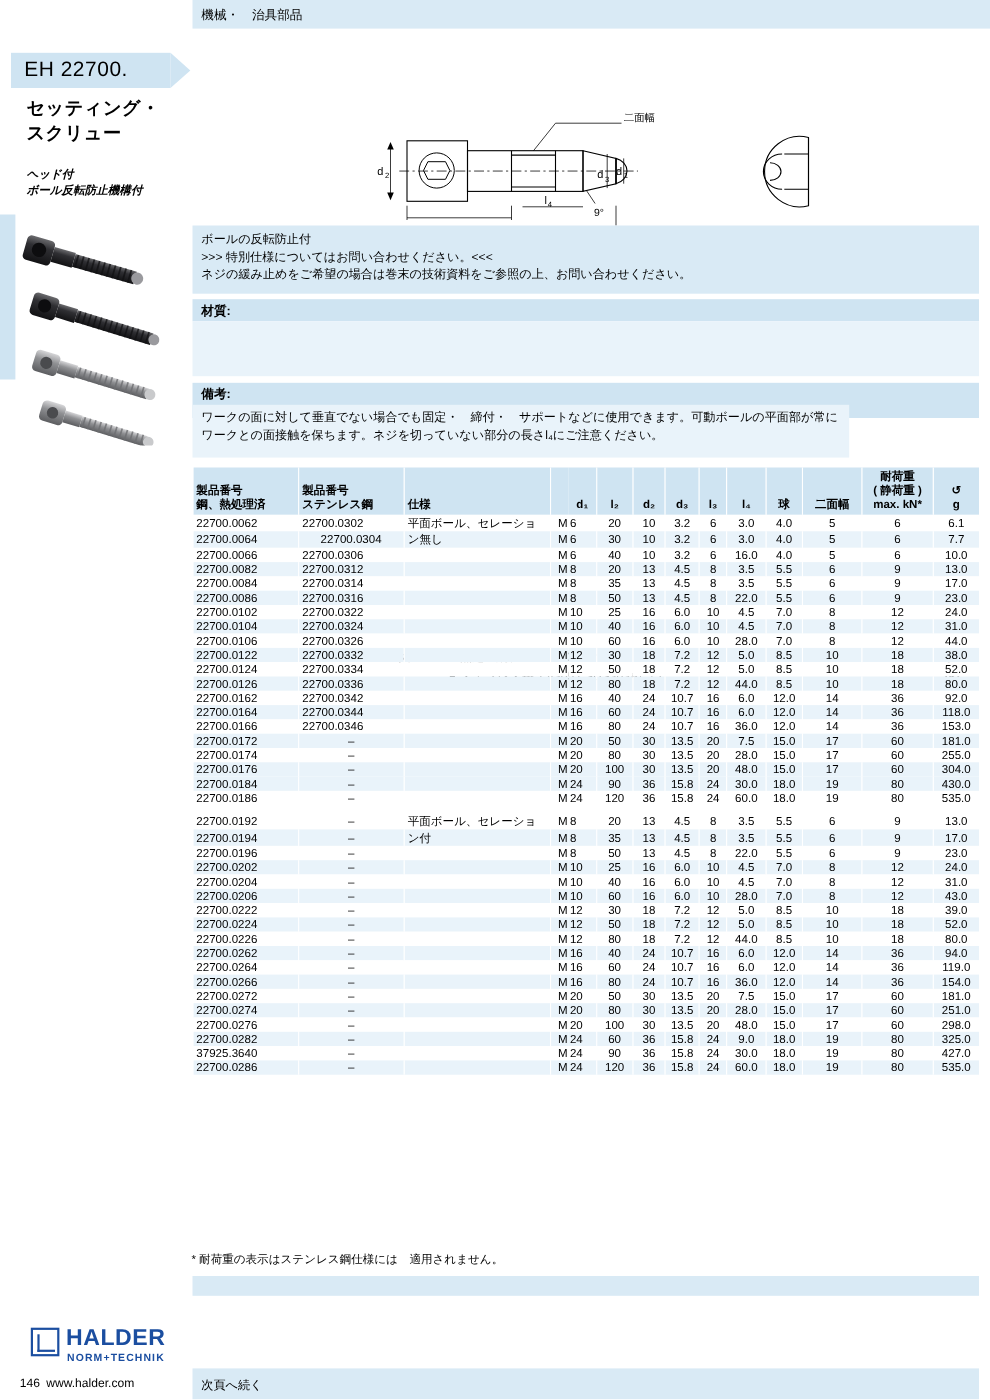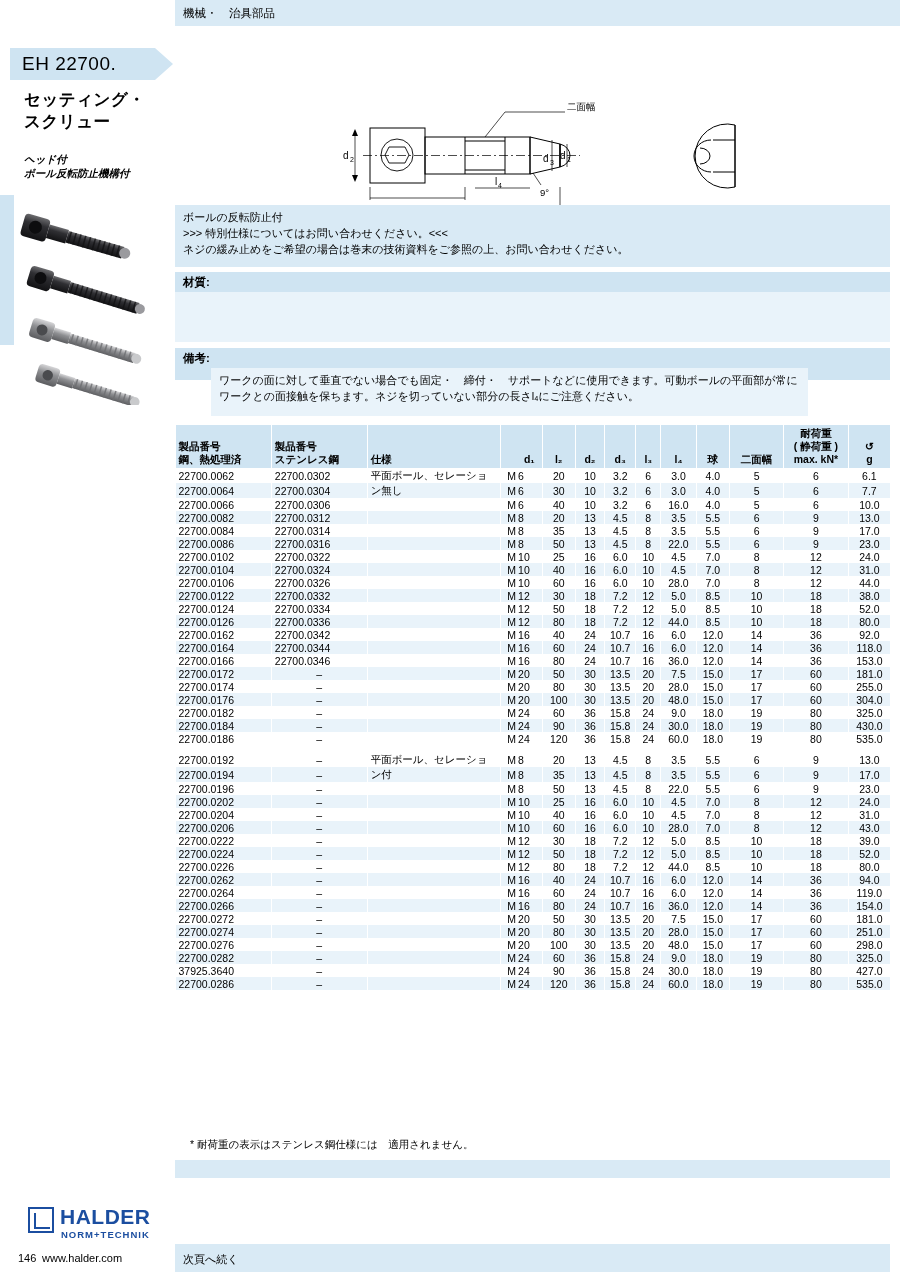--- a/index.html
+++ b/index.html
@@ -64,21 +64,21 @@
   .mat-head span { position:absolute; left:8px; top:3px; font-weight:bold; font-size:11.5px;}
   .mat-body {
     position:absolute; left:175px; top:292px; width:715px; height:50px; background:#e9f3fa;
   }
 
   .rem-head {
     position:absolute; left:175px; top:348px; width:715px; height:32px; background:#cfe4f2;
   }
   .rem-head span { position:absolute; left:8px; top:3px; font-weight:bold; font-size:11.5px;}
   .rem-body {
-    position:absolute; left:175px; top:368px; width:597px; height:48px; background:#e9f3fa;margin-left:36px;
+    position:absolute; left:175px; top:368px; width:597px; height:48px; background:#e9f3fa;
   }
   .rem-body p { margin:0; padding:5px 8px 0 8px; font-size:11px; line-height:1.45; }
 
   
   .table-wrap { position:absolute; left:175px; top:425px; width:715px; }
   table.spec { border-collapse:collapse; width:715px; font-size:10.5px; }
   table.spec th, table.spec td { padding:0; }
   table.spec thead th {
     background:#cfe4f2; font-weight:bold; vertical-align:bottom;
     padding:2px 3px 2px 3px; text-align:center; line-height:1.25;
@@ -91,21 +91,21 @@
   }
   table.spec tbody td.pn { text-align:left; border-left:none; }
   table.spec tbody td.pn2 { text-align:left; }
   table.spec tbody td.spec-col { text-align:left; }
   table.spec tbody tr.alt td { background:#e9f3fa; }
   table.spec tbody tr td { background:#ffffff; }
   table.spec tbody tr.alt td { background:#e9f3fa; }
   .gaprow td { height:7px; background:#ffffff !important; border:none; }
 
   .footnote {
-    position:absolute; left:190px; top:1138px; font-size:10.5px;
+    position:absolute; left:174px; top:1138px; font-size:10.5px;
   }
   .band-bottom {
     position:absolute; left:175px; top:1160px; width:715px; height:18px; background:#d9eaf5;
   }
   .band-bottom2 {
     position:absolute; left:175px; top:1244px; width:715px; height:28px; background:#d9eaf5;
   }
   .cont-text { position:absolute; left:183px; top:1252px; font-size:11px; }
 
   
@@ -416,21 +416,21 @@
             <td>3.2</td>
             <td> 6</td>
             <td>3.0</td>
             <td>4.0</td>
             <td>5</td>
             <td>6</td>
             <td>6.1</td>
           </tr>
           <tr class="alt">
             <td class="pn">22700.0064</td>
-            <td class="pn2" style="text-align: left;">22700.0304</td>
+            <td class="pn2" style="text-align: center;">22700.0304</td>
             <td class="spec-col">ン無し</td>
             <td style="text-align: right; padding-right: 1px;">M</td>
             <td style="text-align: left; border-left: none; padding-left: 1px;"> 6</td>
             <td>30</td>
             <td>10</td>
             <td>3.2</td>
             <td> 6</td>
             <td>3.0</td>
             <td>4.0</td>
             <td>5</td>
@@ -686,359 +686,343 @@
             <td>100</td>
             <td>30</td>
             <td>13.5</td>
             <td>20</td>
             <td>48.0</td>
             <td>15.0</td>
             <td>17</td>
             <td>60</td>
             <td>304.0</td>
           </tr>
-          <tr>
-            <td class="pn">22700.0182</td>
+          <tr class="alt">
+            <td class="pn">22700.0184</td>
+            <td class="pn2" style="text-align: center;">–</td>
+            <td class="spec-col"></td>
+            <td style="text-align: right; padding-right: 1px;">M</td>
+            <td style="text-align: left; border-left: none; padding-left: 1px;">24</td>
+            <td>90</td>
+            <td>36</td>
+            <td>15.8</td>
+            <td>24</td>
+            <td>30.0</td>
+            <td>18.0</td>
+            <td>19</td>
+            <td>80</td>
+            <td>430.0</td>
+          </tr>
+          <tr>
+            <td class="pn">22700.0186</td>
+            <td class="pn2" style="text-align: center;">–</td>
+            <td class="spec-col"></td>
+            <td style="text-align: right; padding-right: 1px;">M</td>
+            <td style="text-align: left; border-left: none; padding-left: 1px;">24</td>
+            <td>120</td>
+            <td>36</td>
+            <td>15.8</td>
+            <td>24</td>
+            <td>60.0</td>
+            <td>18.0</td>
+            <td>19</td>
+            <td>80</td>
+            <td>535.0</td>
+          </tr>
+          <tr class="gaprow">
+            <td colspan="14"></td>
+          </tr>
+          <tr>
+            <td class="pn">22700.0192</td>
+            <td class="pn2" style="text-align: center;">–</td>
+            <td class="spec-col">平面ボール、セレーショ</td>
+            <td style="text-align: right; padding-right: 1px;">M</td>
+            <td style="text-align: left; border-left: none; padding-left: 1px;"> 8</td>
+            <td>20</td>
+            <td>13</td>
+            <td>4.5</td>
+            <td> 8</td>
+            <td>3.5</td>
+            <td>5.5</td>
+            <td>6</td>
+            <td>9</td>
+            <td>13.0</td>
+          </tr>
+          <tr class="alt">
+            <td class="pn">22700.0194</td>
+            <td class="pn2" style="text-align: center;">–</td>
+            <td class="spec-col">ン付</td>
+            <td style="text-align: right; padding-right: 1px;">M</td>
+            <td style="text-align: left; border-left: none; padding-left: 1px;"> 8</td>
+            <td>35</td>
+            <td>13</td>
+            <td>4.5</td>
+            <td> 8</td>
+            <td>3.5</td>
+            <td>5.5</td>
+            <td>6</td>
+            <td>9</td>
+            <td>17.0</td>
+          </tr>
+          <tr>
+            <td class="pn">22700.0196</td>
+            <td class="pn2" style="text-align: center;">–</td>
+            <td class="spec-col"></td>
+            <td style="text-align: right; padding-right: 1px;">M</td>
+            <td style="text-align: left; border-left: none; padding-left: 1px;"> 8</td>
+            <td>50</td>
+            <td>13</td>
+            <td>4.5</td>
+            <td> 8</td>
+            <td>22.0</td>
+            <td>5.5</td>
+            <td>6</td>
+            <td>9</td>
+            <td>23.0</td>
+          </tr>
+          <tr class="alt">
+            <td class="pn">22700.0202</td>
+            <td class="pn2" style="text-align: center;">–</td>
+            <td class="spec-col"></td>
+            <td style="text-align: right; padding-right: 1px;">M</td>
+            <td style="text-align: left; border-left: none; padding-left: 1px;">10</td>
+            <td>25</td>
+            <td>16</td>
+            <td>6.0</td>
+            <td>10</td>
+            <td>4.5</td>
+            <td>7.0</td>
+            <td>8</td>
+            <td>12</td>
+            <td>24.0</td>
+          </tr>
+          <tr>
+            <td class="pn">22700.0204</td>
+            <td class="pn2" style="text-align: center;">–</td>
+            <td class="spec-col"></td>
+            <td style="text-align: right; padding-right: 1px;">M</td>
+            <td style="text-align: left; border-left: none; padding-left: 1px;">10</td>
+            <td>40</td>
+            <td>16</td>
+            <td>6.0</td>
+            <td>10</td>
+            <td>4.5</td>
+            <td>7.0</td>
+            <td>8</td>
+            <td>12</td>
+            <td>31.0</td>
+          </tr>
+          <tr class="alt">
+            <td class="pn">22700.0206</td>
+            <td class="pn2" style="text-align: center;">–</td>
+            <td class="spec-col"></td>
+            <td style="text-align: right; padding-right: 1px;">M</td>
+            <td style="text-align: left; border-left: none; padding-left: 1px;">10</td>
+            <td>60</td>
+            <td>16</td>
+            <td>6.0</td>
+            <td>10</td>
+            <td>28.0</td>
+            <td>7.0</td>
+            <td>8</td>
+            <td>12</td>
+            <td>43.0</td>
+          </tr>
+          <tr>
+            <td class="pn">22700.0222</td>
+            <td class="pn2" style="text-align: center;">–</td>
+            <td class="spec-col"></td>
+            <td style="text-align: right; padding-right: 1px;">M</td>
+            <td style="text-align: left; border-left: none; padding-left: 1px;">12</td>
+            <td>30</td>
+            <td>18</td>
+            <td>7.2</td>
+            <td>12</td>
+            <td>5.0</td>
+            <td>8.5</td>
+            <td>10</td>
+            <td>18</td>
+            <td>39.0</td>
+          </tr>
+          <tr class="alt">
+            <td class="pn">22700.0224</td>
+            <td class="pn2" style="text-align: center;">–</td>
+            <td class="spec-col"></td>
+            <td style="text-align: right; padding-right: 1px;">M</td>
+            <td style="text-align: left; border-left: none; padding-left: 1px;">12</td>
+            <td>50</td>
+            <td>18</td>
+            <td>7.2</td>
+            <td>12</td>
+            <td>5.0</td>
+            <td>8.5</td>
+            <td>10</td>
+            <td>18</td>
+            <td>52.0</td>
+          </tr>
+          <tr>
+            <td class="pn">22700.0226</td>
+            <td class="pn2" style="text-align: center;">–</td>
+            <td class="spec-col"></td>
+            <td style="text-align: right; padding-right: 1px;">M</td>
+            <td style="text-align: left; border-left: none; padding-left: 1px;">12</td>
+            <td>80</td>
+            <td>18</td>
+            <td>7.2</td>
+            <td>12</td>
+            <td>44.0</td>
+            <td>8.5</td>
+            <td>10</td>
+            <td>18</td>
+            <td>80.0</td>
+          </tr>
+          <tr class="alt">
+            <td class="pn">22700.0262</td>
+            <td class="pn2" style="text-align: center;">–</td>
+            <td class="spec-col"></td>
+            <td style="text-align: right; padding-right: 1px;">M</td>
+            <td style="text-align: left; border-left: none; padding-left: 1px;">16</td>
+            <td>40</td>
+            <td>24</td>
+            <td>10.7</td>
+            <td>16</td>
+            <td>6.0</td>
+            <td>12.0</td>
+            <td>14</td>
+            <td>36</td>
+            <td>94.0</td>
+          </tr>
+          <tr>
+            <td class="pn">22700.0264</td>
+            <td class="pn2" style="text-align: center;">–</td>
+            <td class="spec-col"></td>
+            <td style="text-align: right; padding-right: 1px;">M</td>
+            <td style="text-align: left; border-left: none; padding-left: 1px;">16</td>
+            <td>60</td>
+            <td>24</td>
+            <td>10.7</td>
+            <td>16</td>
+            <td>6.0</td>
+            <td>12.0</td>
+            <td>14</td>
+            <td>36</td>
+            <td>119.0</td>
+          </tr>
+          <tr class="alt">
+            <td class="pn">22700.0266</td>
+            <td class="pn2" style="text-align: center;">–</td>
+            <td class="spec-col"></td>
+            <td style="text-align: right; padding-right: 1px;">M</td>
+            <td style="text-align: left; border-left: none; padding-left: 1px;">16</td>
+            <td>80</td>
+            <td>24</td>
+            <td>10.7</td>
+            <td>16</td>
+            <td>36.0</td>
+            <td>12.0</td>
+            <td>14</td>
+            <td>36</td>
+            <td>154.0</td>
+          </tr>
+          <tr>
+            <td class="pn">22700.0272</td>
+            <td class="pn2" style="text-align: center;">–</td>
+            <td class="spec-col"></td>
+            <td style="text-align: right; padding-right: 1px;">M</td>
+            <td style="text-align: left; border-left: none; padding-left: 1px;">20</td>
+            <td>50</td>
+            <td>30</td>
+            <td>13.5</td>
+            <td>20</td>
+            <td>7.5</td>
+            <td>15.0</td>
+            <td>17</td>
+            <td>60</td>
+            <td>181.0</td>
+          </tr>
+          <tr class="alt">
+            <td class="pn">22700.0274</td>
+            <td class="pn2" style="text-align: center;">–</td>
+            <td class="spec-col"></td>
+            <td style="text-align: right; padding-right: 1px;">M</td>
+            <td style="text-align: left; border-left: none; padding-left: 1px;">20</td>
+            <td>80</td>
+            <td>30</td>
+            <td>13.5</td>
+            <td>20</td>
+            <td>28.0</td>
+            <td>15.0</td>
+            <td>17</td>
+            <td>60</td>
+            <td>251.0</td>
+          </tr>
+          <tr>
+            <td class="pn">22700.0276</td>
+            <td class="pn2" style="text-align: center;">–</td>
+            <td class="spec-col"></td>
+            <td style="text-align: right; padding-right: 1px;">M</td>
+            <td style="text-align: left; border-left: none; padding-left: 1px;">20</td>
+            <td>100</td>
+            <td>30</td>
+            <td>13.5</td>
+            <td>20</td>
+            <td>48.0</td>
+            <td>15.0</td>
+            <td>17</td>
+            <td>60</td>
+            <td>298.0</td>
+          </tr>
+          <tr class="alt">
+            <td class="pn">22700.0282</td>
             <td class="pn2" style="text-align: center;">–</td>
             <td class="spec-col"></td>
             <td style="text-align: right; padding-right: 1px;">M</td>
             <td style="text-align: left; border-left: none; padding-left: 1px;">24</td>
             <td>60</td>
             <td>36</td>
             <td>15.8</td>
             <td>24</td>
             <td>9.0</td>
             <td>18.0</td>
             <td>19</td>
             <td>80</td>
             <td>325.0</td>
           </tr>
-          <tr class="alt">
-            <td class="pn">22700.0184</td>
+          <tr>
+            <td class="pn">37925.3640</td>
             <td class="pn2" style="text-align: center;">–</td>
             <td class="spec-col"></td>
             <td style="text-align: right; padding-right: 1px;">M</td>
             <td style="text-align: left; border-left: none; padding-left: 1px;">24</td>
             <td>90</td>
             <td>36</td>
             <td>15.8</td>
             <td>24</td>
             <td>30.0</td>
             <td>18.0</td>
             <td>19</td>
             <td>80</td>
-            <td>430.0</td>
-          </tr>
-          <tr>
-            <td class="pn">22700.0186</td>
+            <td>427.0</td>
+          </tr>
+          <tr class="alt">
+            <td class="pn">22700.0286</td>
             <td class="pn2" style="text-align: center;">–</td>
             <td class="spec-col"></td>
             <td style="text-align: right; padding-right: 1px;">M</td>
             <td style="text-align: left; border-left: none; padding-left: 1px;">24</td>
             <td>120</td>
             <td>36</td>
             <td>15.8</td>
             <td>24</td>
             <td>60.0</td>
             <td>18.0</td>
             <td>19</td>
             <td>80</td>
             <td>535.0</td>
           </tr>
-          <tr class="gaprow">
-            <td colspan="14"></td>
-          </tr>
-          <tr>
-            <td class="pn">22700.0192</td>
-            <td class="pn2" style="text-align: center;">–</td>
-            <td class="spec-col">平面ボール、セレーショ</td>
-            <td style="text-align: right; padding-right: 1px;">M</td>
-            <td style="text-align: left; border-left: none; padding-left: 1px;"> 8</td>
-            <td>20</td>
-            <td>13</td>
-            <td>4.5</td>
-            <td> 8</td>
-            <td>3.5</td>
-            <td>5.5</td>
-            <td>6</td>
-            <td>9</td>
-            <td>13.0</td>
-          </tr>
-          <tr class="alt">
-            <td class="pn">22700.0194</td>
-            <td class="pn2" style="text-align: center;">–</td>
-            <td class="spec-col">ン付</td>
-            <td style="text-align: right; padding-right: 1px;">M</td>
-            <td style="text-align: left; border-left: none; padding-left: 1px;"> 8</td>
-            <td>35</td>
-            <td>13</td>
-            <td>4.5</td>
-            <td> 8</td>
-            <td>3.5</td>
-            <td>5.5</td>
-            <td>6</td>
-            <td>9</td>
-            <td>17.0</td>
-          </tr>
-          <tr>
-            <td class="pn">22700.0196</td>
-            <td class="pn2" style="text-align: center;">–</td>
-            <td class="spec-col"></td>
-            <td style="text-align: right; padding-right: 1px;">M</td>
-            <td style="text-align: left; border-left: none; padding-left: 1px;"> 8</td>
-            <td>50</td>
-            <td>13</td>
-            <td>4.5</td>
-            <td> 8</td>
-            <td>22.0</td>
-            <td>5.5</td>
-            <td>6</td>
-            <td>9</td>
-            <td>23.0</td>
-          </tr>
-          <tr class="alt">
-            <td class="pn">22700.0202</td>
-            <td class="pn2" style="text-align: center;">–</td>
-            <td class="spec-col"></td>
-            <td style="text-align: right; padding-right: 1px;">M</td>
-            <td style="text-align: left; border-left: none; padding-left: 1px;">10</td>
-            <td>25</td>
-            <td>16</td>
-            <td>6.0</td>
-            <td>10</td>
-            <td>4.5</td>
-            <td>7.0</td>
-            <td>8</td>
-            <td>12</td>
-            <td>24.0</td>
-          </tr>
-          <tr>
-            <td class="pn">22700.0204</td>
-            <td class="pn2" style="text-align: center;">–</td>
-            <td class="spec-col"></td>
-            <td style="text-align: right; padding-right: 1px;">M</td>
-            <td style="text-align: left; border-left: none; padding-left: 1px;">10</td>
-            <td>40</td>
-            <td>16</td>
-            <td>6.0</td>
-            <td>10</td>
-            <td>4.5</td>
-            <td>7.0</td>
-            <td>8</td>
-            <td>12</td>
-            <td>31.0</td>
-          </tr>
-          <tr class="alt">
-            <td class="pn">22700.0206</td>
-            <td class="pn2" style="text-align: center;">–</td>
-            <td class="spec-col"></td>
-            <td style="text-align: right; padding-right: 1px;">M</td>
-            <td style="text-align: left; border-left: none; padding-left: 1px;">10</td>
-            <td>60</td>
-            <td>16</td>
-            <td>6.0</td>
-            <td>10</td>
-            <td>28.0</td>
-            <td>7.0</td>
-            <td>8</td>
-            <td>12</td>
-            <td>43.0</td>
-          </tr>
-          <tr>
-            <td class="pn">22700.0222</td>
-            <td class="pn2" style="text-align: center;">–</td>
-            <td class="spec-col"></td>
-            <td style="text-align: right; padding-right: 1px;">M</td>
-            <td style="text-align: left; border-left: none; padding-left: 1px;">12</td>
-            <td>30</td>
-            <td>18</td>
-            <td>7.2</td>
-            <td>12</td>
-            <td>5.0</td>
-            <td>8.5</td>
-            <td>10</td>
-            <td>18</td>
-            <td>39.0</td>
-          </tr>
-          <tr class="alt">
-            <td class="pn">22700.0224</td>
-            <td class="pn2" style="text-align: center;">–</td>
-            <td class="spec-col"></td>
-            <td style="text-align: right; padding-right: 1px;">M</td>
-            <td style="text-align: left; border-left: none; padding-left: 1px;">12</td>
-            <td>50</td>
-            <td>18</td>
-            <td>7.2</td>
-            <td>12</td>
-            <td>5.0</td>
-            <td>8.5</td>
-            <td>10</td>
-            <td>18</td>
-            <td>52.0</td>
-          </tr>
-          <tr>
-            <td class="pn">22700.0226</td>
-            <td class="pn2" style="text-align: center;">–</td>
-            <td class="spec-col"></td>
-            <td style="text-align: right; padding-right: 1px;">M</td>
-            <td style="text-align: left; border-left: none; padding-left: 1px;">12</td>
-            <td>80</td>
-            <td>18</td>
-            <td>7.2</td>
-            <td>12</td>
-            <td>44.0</td>
-            <td>8.5</td>
-            <td>10</td>
-            <td>18</td>
-            <td>80.0</td>
-          </tr>
-          <tr class="alt">
-            <td class="pn">22700.0262</td>
-            <td class="pn2" style="text-align: center;">–</td>
-            <td class="spec-col"></td>
-            <td style="text-align: right; padding-right: 1px;">M</td>
-            <td style="text-align: left; border-left: none; padding-left: 1px;">16</td>
-            <td>40</td>
-            <td>24</td>
-            <td>10.7</td>
-            <td>16</td>
-            <td>6.0</td>
-            <td>12.0</td>
-            <td>14</td>
-            <td>36</td>
-            <td>94.0</td>
-          </tr>
-          <tr>
-            <td class="pn">22700.0264</td>
-            <td class="pn2" style="text-align: center;">–</td>
-            <td class="spec-col"></td>
-            <td style="text-align: right; padding-right: 1px;">M</td>
-            <td style="text-align: left; border-left: none; padding-left: 1px;">16</td>
-            <td>60</td>
-            <td>24</td>
-            <td>10.7</td>
-            <td>16</td>
-            <td>6.0</td>
-            <td>12.0</td>
-            <td>14</td>
-            <td>36</td>
-            <td>119.0</td>
-          </tr>
-          <tr class="alt">
-            <td class="pn">22700.0266</td>
-            <td class="pn2" style="text-align: center;">–</td>
-            <td class="spec-col"></td>
-            <td style="text-align: right; padding-right: 1px;">M</td>
-            <td style="text-align: left; border-left: none; padding-left: 1px;">16</td>
-            <td>80</td>
-            <td>24</td>
-            <td>10.7</td>
-            <td>16</td>
-            <td>36.0</td>
-            <td>12.0</td>
-            <td>14</td>
-            <td>36</td>
-            <td>154.0</td>
-          </tr>
-          <tr>
-            <td class="pn">22700.0272</td>
-            <td class="pn2" style="text-align: center;">–</td>
-            <td class="spec-col"></td>
-            <td style="text-align: right; padding-right: 1px;">M</td>
-            <td style="text-align: left; border-left: none; padding-left: 1px;">20</td>
-            <td>50</td>
-            <td>30</td>
-            <td>13.5</td>
-            <td>20</td>
-            <td>7.5</td>
-            <td>15.0</td>
-            <td>17</td>
-            <td>60</td>
-            <td>181.0</td>
-          </tr>
-          <tr class="alt">
-            <td class="pn">22700.0274</td>
-            <td class="pn2" style="text-align: center;">–</td>
-            <td class="spec-col"></td>
-            <td style="text-align: right; padding-right: 1px;">M</td>
-            <td style="text-align: left; border-left: none; padding-left: 1px;">20</td>
-            <td>80</td>
-            <td>30</td>
-            <td>13.5</td>
-            <td>20</td>
-            <td>28.0</td>
-            <td>15.0</td>
-            <td>17</td>
-            <td>60</td>
-            <td>251.0</td>
-          </tr>
-          <tr>
-            <td class="pn">22700.0276</td>
-            <td class="pn2" style="text-align: center;">–</td>
-            <td class="spec-col"></td>
-            <td style="text-align: right; padding-right: 1px;">M</td>
-            <td style="text-align: left; border-left: none; padding-left: 1px;">20</td>
-            <td>100</td>
-            <td>30</td>
-            <td>13.5</td>
-            <td>20</td>
-            <td>48.0</td>
-            <td>15.0</td>
-            <td>17</td>
-            <td>60</td>
-            <td>298.0</td>
-          </tr>
-          <tr class="alt">
-            <td class="pn">22700.0282</td>
-            <td class="pn2" style="text-align: center;">–</td>
-            <td class="spec-col"></td>
-            <td style="text-align: right; padding-right: 1px;">M</td>
-            <td style="text-align: left; border-left: none; padding-left: 1px;">24</td>
-            <td>60</td>
-            <td>36</td>
-            <td>15.8</td>
-            <td>24</td>
-            <td>9.0</td>
-            <td>18.0</td>
-            <td>19</td>
-            <td>80</td>
-            <td>325.0</td>
-          </tr>
-          <tr>
-            <td class="pn">37925.3640</td>
-            <td class="pn2" style="text-align: center;">–</td>
-            <td class="spec-col"></td>
-            <td style="text-align: right; padding-right: 1px;">M</td>
-            <td style="text-align: left; border-left: none; padding-left: 1px;">24</td>
-            <td>90</td>
-            <td>36</td>
-            <td>15.8</td>
-            <td>24</td>
-            <td>30.0</td>
-            <td>18.0</td>
-            <td>19</td>
-            <td>80</td>
-            <td>427.0</td>
-          </tr>
-          <tr class="alt">
-            <td class="pn">22700.0286</td>
-            <td class="pn2" style="text-align: center;">–</td>
-            <td class="spec-col"></td>
-            <td style="text-align: right; padding-right: 1px;">M</td>
-            <td style="text-align: left; border-left: none; padding-left: 1px;">24</td>
-            <td>120</td>
-            <td>36</td>
-            <td>15.8</td>
-            <td>24</td>
-            <td>60.0</td>
-            <td>18.0</td>
-            <td>19</td>
-            <td>80</td>
-            <td>535.0</td>
-          </tr>
         </tbody>
     </table>
   </div>
 
   <div class="footnote">* 耐荷重の表示はステンレス鋼仕様には　適用されません。</div>
   <div class="band-bottom"></div>
   <div class="band-bottom2"></div>
   <div class="cont-text">次頁へ続く</div>
 
   <div class="logo">

